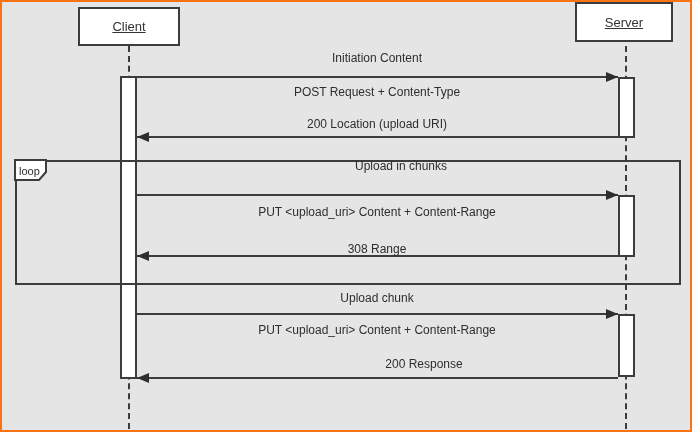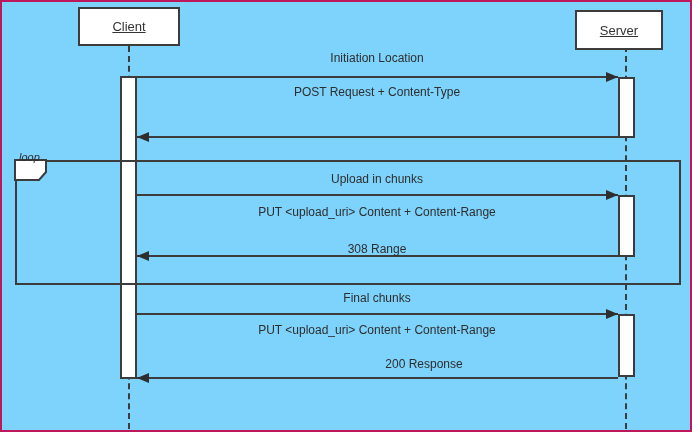--- a/index.html
+++ b/index.html
@@ -1,21 +1,21 @@
 <!DOCTYPE html>
 <html><head>
 <meta charset="utf-8">
 <style>
   html,body{margin:0;padding:0;background:#fff;}
   #stage{
     position:relative;
     width:692px;height:432px;
     box-sizing:border-box;
-    border:2px solid #be185d;
-    background:#7dd3fc;
+    border:2px solid #f97316;
+    background:#e5e5e5;
     font-family:"Liberation Sans", sans-serif;
     color:#2e2e2e;
     overflow:hidden;
   }
   .abs{position:absolute;}
   
   .actor{
     box-sizing:border-box;
     border:2px solid #3c3c3c;
     background:#fff;
@@ -86,55 +86,56 @@
 <body>
 
 <div id="stage">
 
   <div class="abs lifeline" style="left:126px;top:44px;height:383px;"></div>
   <div class="abs lifeline" style="left:623px;top:44px;height:383px;"></div>
 
   <div class="abs actor" style="left:76px;top:5px;width:102px;height:39px;">
     <span>Client</span>
   </div>
-  <div class="abs actor" style="left:573px;top:8px;width:88px;height:40px;">
+  <div class="abs actor" style="left:573px;top:0;width:98px;height:40px;">
     <span>Server</span>
   </div>
 
   <div class="abs activation" style="left:118px;top:74px;height:303px;"></div>
   <div class="abs activation" style="left:616px;top:75px;height:61px;"></div>
   <div class="abs activation" style="left:616px;top:193px;height:62px;"></div>
   <div class="abs activation" style="left:616px;top:312px;height:63px;"></div>
 
   <div class="abs loop-frame" style="left:13px;top:158px;width:666px;height:125px;"></div>
   <svg class="abs" style="left:12px;top:157px;z-index:6;" width="36" height="23">
     <polygon points="1,1 32,1 32,13 25,21 1,21" fill="#ffffff" stroke="#3c3c3c" stroke-width="2"></polygon>
   </svg>
-  <div class="abs loop-operator-label" style="left:17px;top:149px;font-style:italic;">loop</div>
+  <div class="abs loop-operator-label" style="left:17px;top:163px;">loop</div>
 
-  <div class="abs msg-label" style="top:49px;">Initiation Location</div>
+  <div class="abs msg-label" style="top:49px;">Initiation Content</div>
 
   <div class="abs msg-line" style="left:135px;top:74px;width:481px;"></div>
   <div class="abs arrow-right" style="left:604px;top:70px;"></div>
   <div class="abs msg-label" style="top:83px;">POST Request + Content-Type</div>
 
+  <div class="abs msg-label" style="top:115px;">200 Location (upload URI)</div>
   <div class="abs msg-line" style="left:135px;top:134px;width:481px;"></div>
   <div class="abs arrow-left" style="left:135px;top:130px;"></div>
 
-  <div class="abs msg-label" style="top:170px;">Upload in chunks</div>
+  <div class="abs msg-label" style="top:157px;padding-left:24px;">Upload in chunks</div>
 
   <div class="abs msg-line" style="left:135px;top:192px;width:481px;"></div>
   <div class="abs arrow-right" style="left:604px;top:188px;"></div>
   <div class="abs msg-label" style="top:203px;">PUT &lt;upload_uri&gt; Content + Content-Range</div>
 
   <div class="abs msg-label" style="top:240px;">308 Range</div>
   <div class="abs msg-line" style="left:135px;top:253px;width:481px;"></div>
   <div class="abs arrow-left" style="left:135px;top:249px;"></div>
 
-  <div class="abs msg-label" style="top:289px;">Final chunks</div>
+  <div class="abs msg-label" style="top:289px;">Upload chunk</div>
 
   <div class="abs msg-line" style="left:135px;top:311px;width:481px;"></div>
   <div class="abs arrow-right" style="left:604px;top:307px;"></div>
   <div class="abs msg-label" style="top:321px;">PUT &lt;upload_uri&gt; Content + Content-Range</div>
 
   <div class="abs msg-label" style="top:355px;margin-left:47px;">200 Response</div>
   <div class="abs msg-line" style="left:135px;top:375px;width:481px;"></div>
   <div class="abs arrow-left" style="left:135px;top:371px;"></div>
 
 </div>

